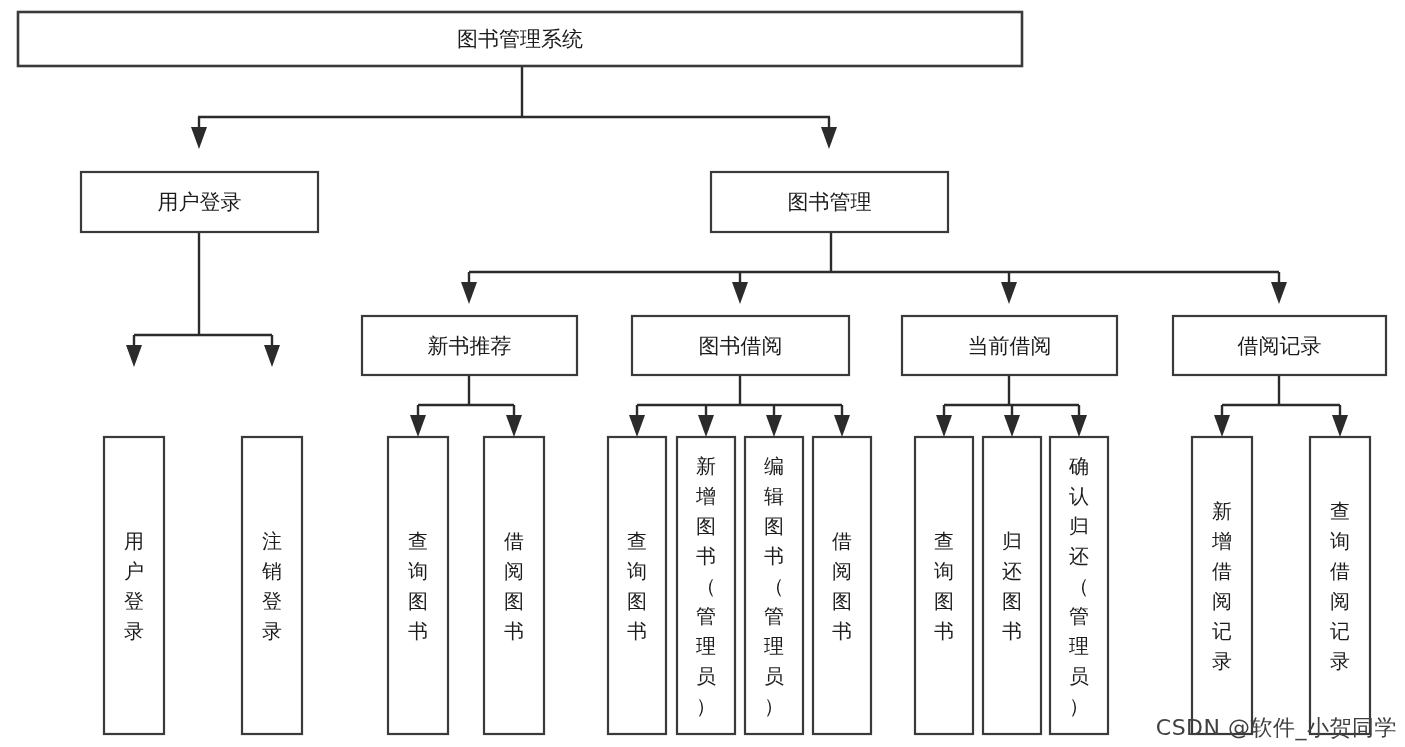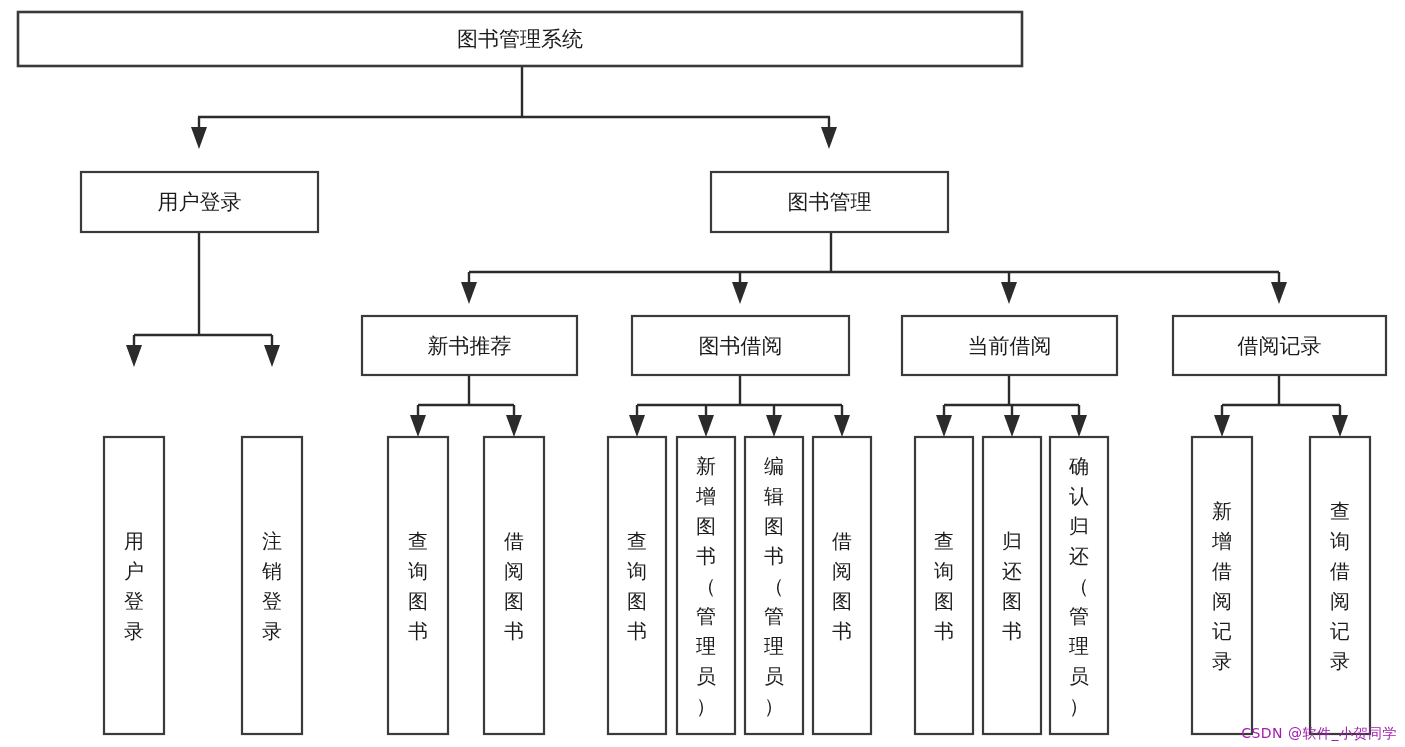--- a/index.html
+++ b/index.html
@@ -59,22 +59,22 @@
     font-family: "DejaVu Sans", "Liberation Sans", sans-serif;
     font-size: 20px;
     fill: #1c1c1c;
     text-anchor: middle;
   }
   .watermark-text {
     position: absolute;
     right: 8px;
     bottom: 4px;
     font-family: "DejaVu Sans", "Liberation Sans", sans-serif;
-    font-size: 14px;
-    color: #a21caf;
+    font-size: 22px;
+    color: #404040;
     letter-spacing: 0.5px;
     white-space: nowrap;
     user-select: none;
   }
 </style>
 </head>
 <body>
 
 <div id="diagram-root">
 

